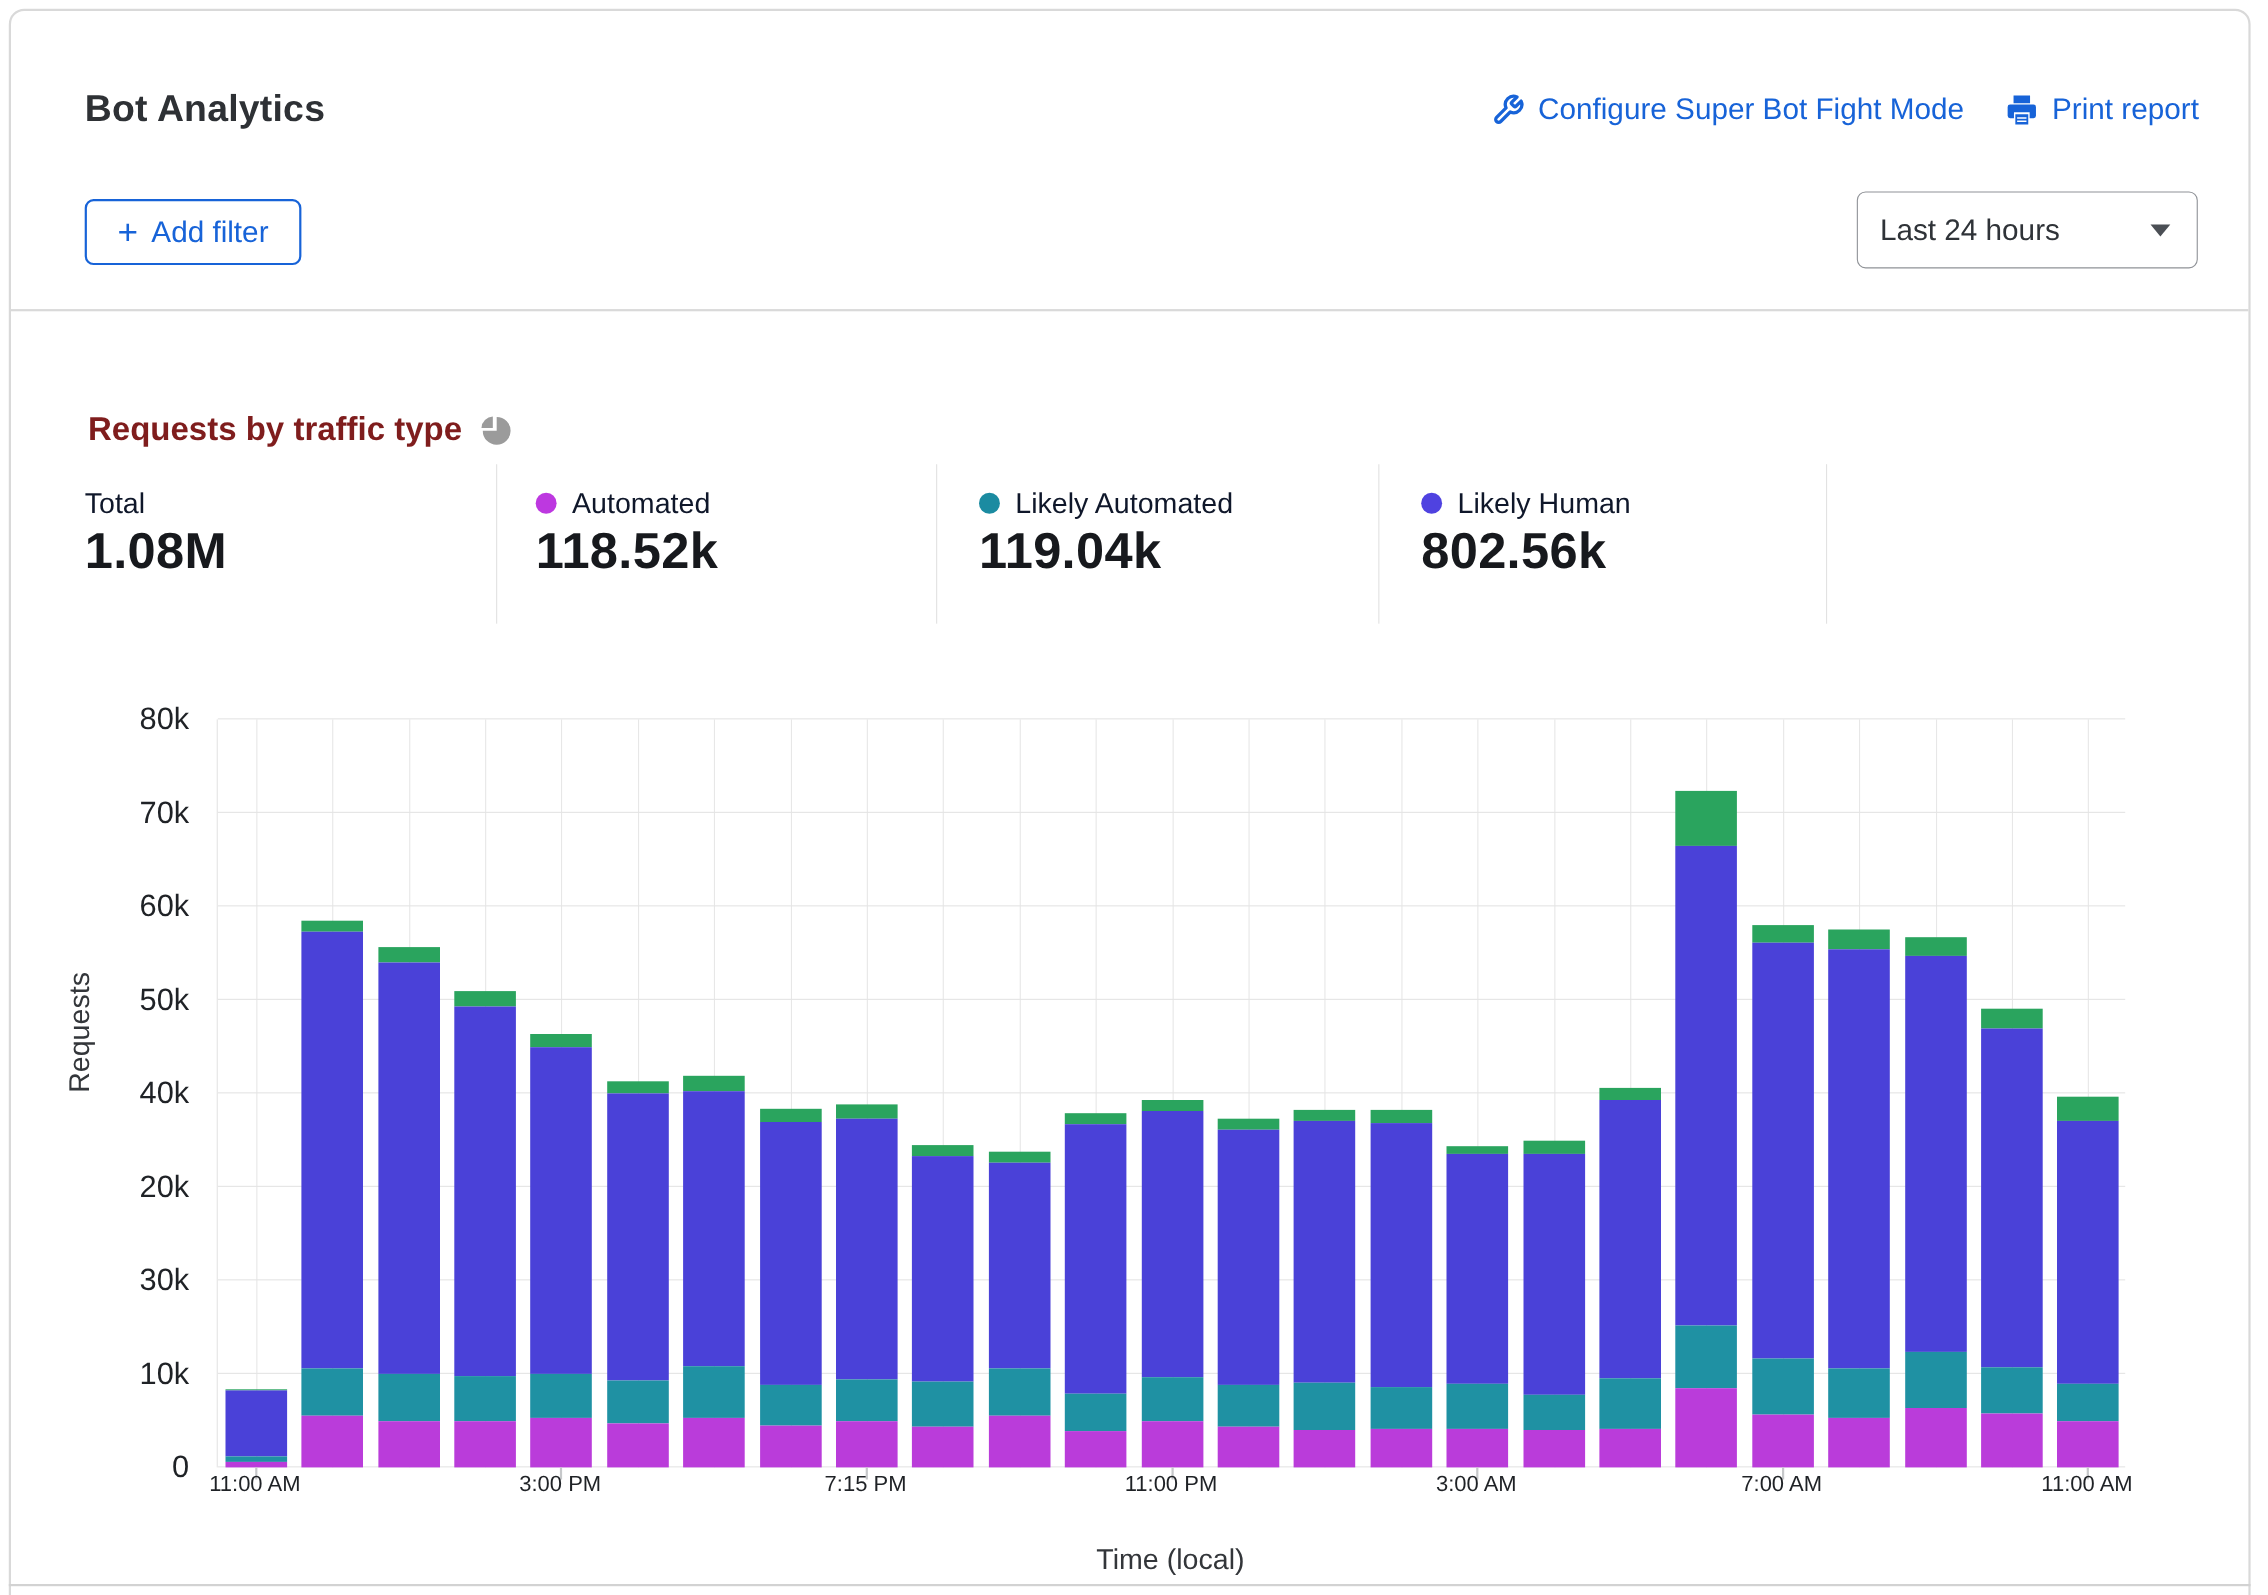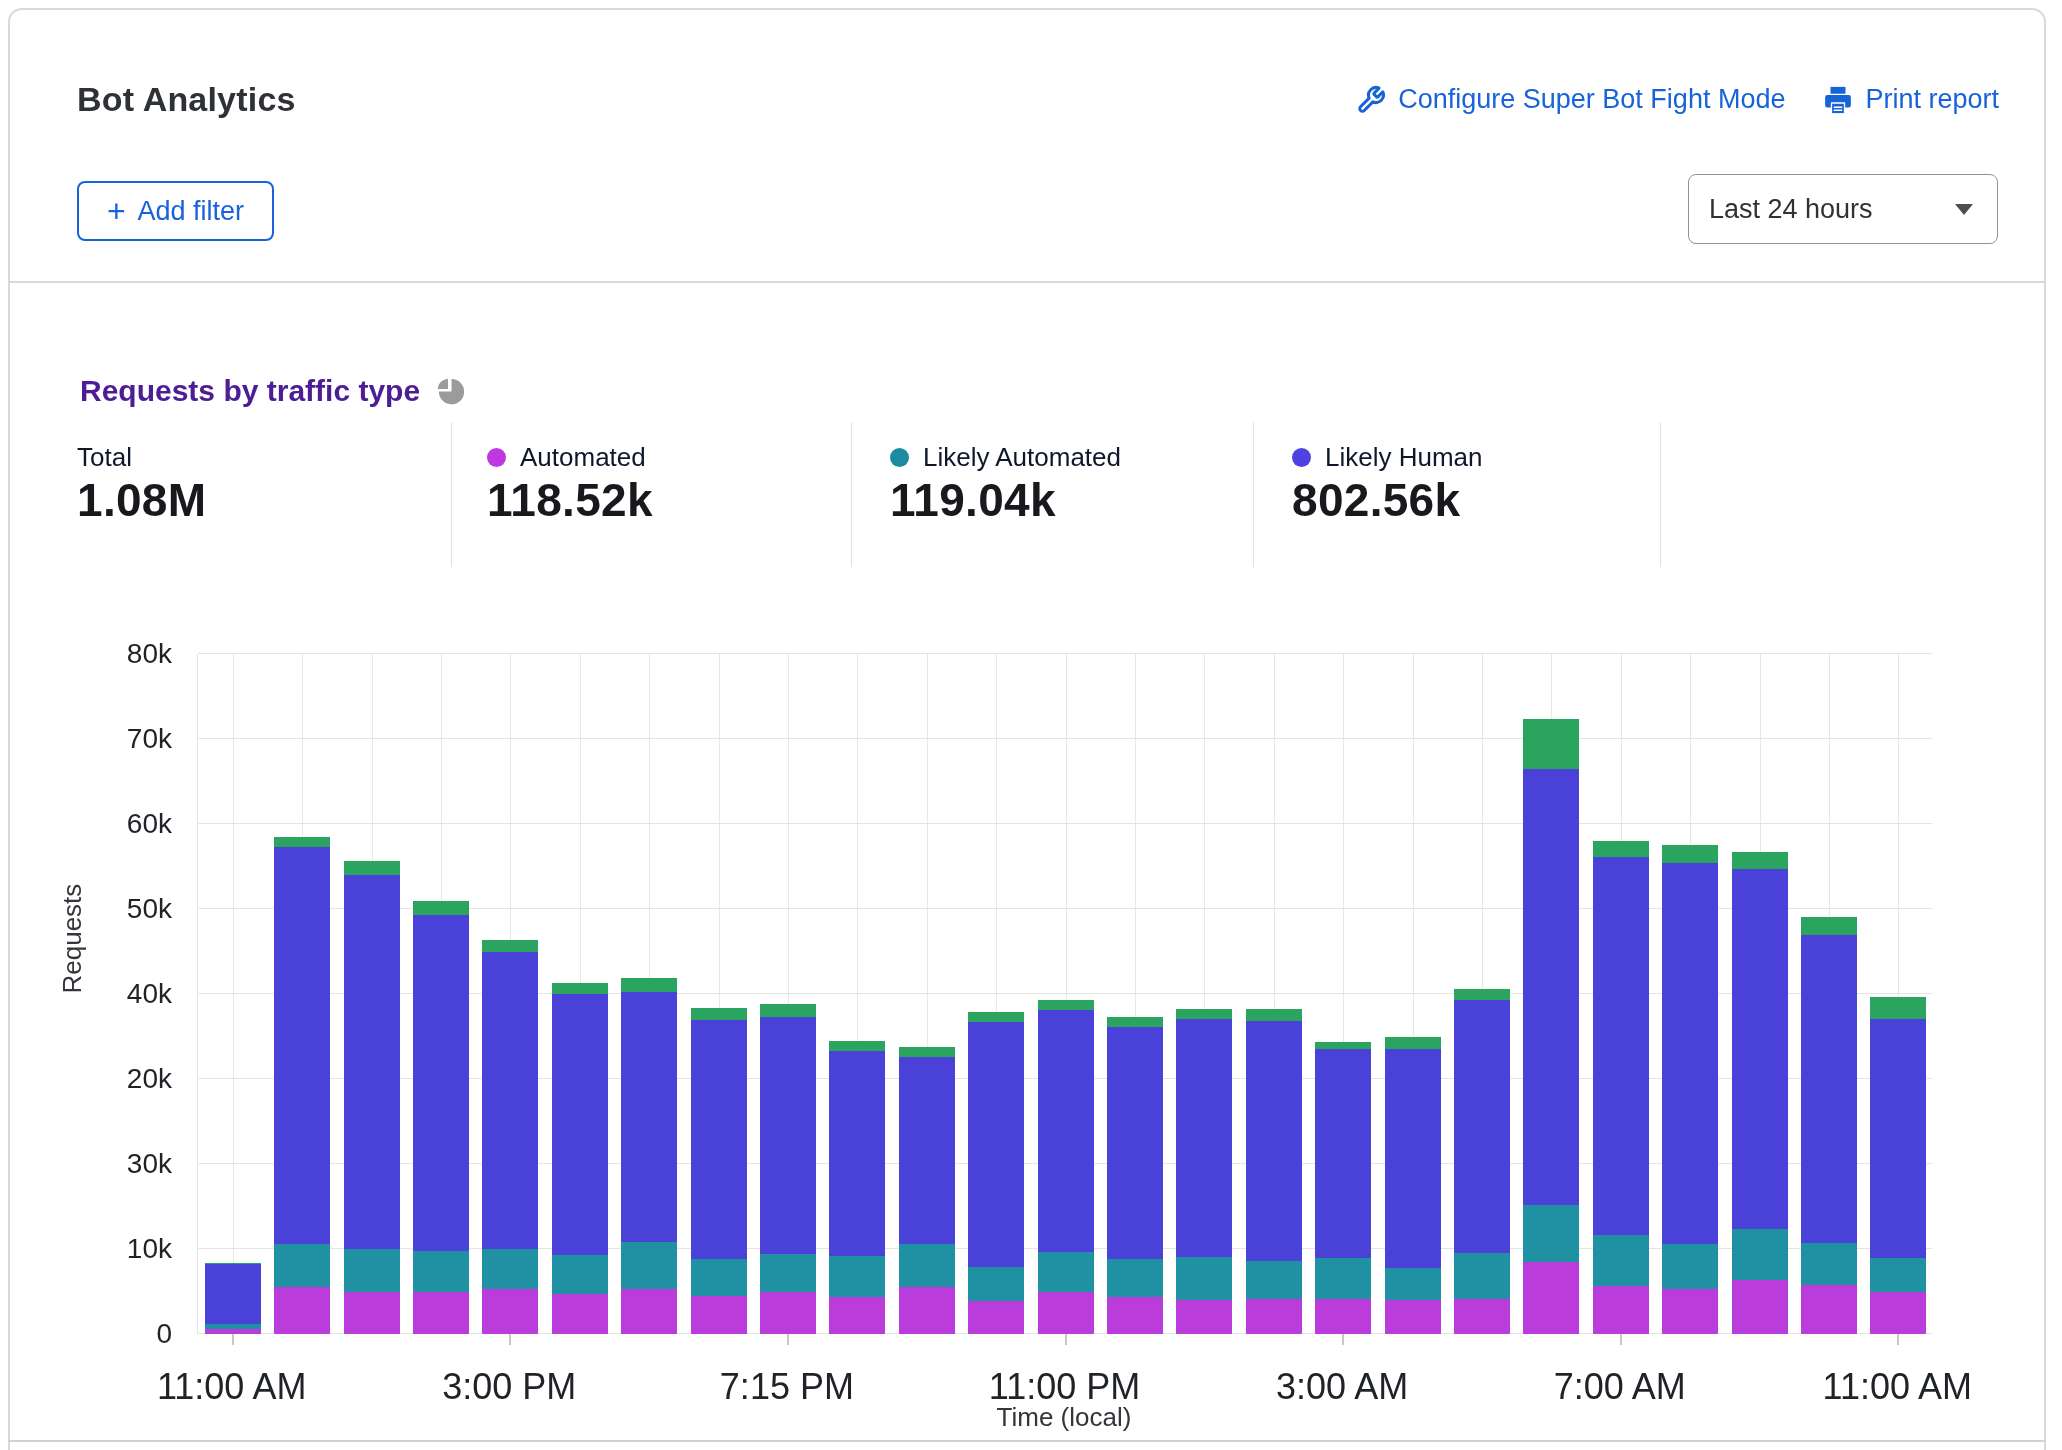--- a/index.html
+++ b/index.html
@@ -19,39 +19,39 @@
   .add-filter .plus { font-size:32px; font-weight:400; line-height:28px; }
   .select { top:164px; right:46px; width:310px; height:70px; border:1px solid #8f9297; border-radius:8px;
             background:#fff; display:flex; align-items:center; justify-content:space-between;
             padding:0 24px 0 20px; font-size:27px; color:#2f3338; cursor:pointer; }
   .caret { width:0; height:0; border-left:9px solid transparent; border-right:9px solid transparent;
            border-top:11px solid #4b4f55; }
   .header-divider { left:0; right:0; top:271px; height:2px; background:#d9d9d9; }
 
   
   .section-title { left:70px; top:364px; display:flex; align-items:center; gap:16px;
-                   font-size:30px; font-weight:700; color:#4c1d95; }
+                   font-size:30px; font-weight:700; color:#7f1d1d; }
 
   
   .stat { top:432px; width:360px; }
   .stat-label { display:flex; align-items:center; gap:14px; font-size:26px; color:#0f172a; }
   .stat-dot { width:19px; height:19px; border-radius:50%; flex:0 0 auto; }
   .stat-value { font-size:46px; font-weight:700; color:#17191d; letter-spacing:.3px; }
   .stat-divider { top:412px; width:1px; height:145px; background:#e2e2e2; }
 
   
   .plot { left:187px; top:644px; width:1735px; height:680px; border-left:1px solid #e4e4e4; }
   .hgrid { position:absolute; left:0; right:0; height:1px; background:#e4e4e4; }
   .vgrid { position:absolute; top:0; bottom:0; width:1px; background:#e7e7e7; }
   .bar { position:absolute; bottom:0; width:56px; display:flex; flex-direction:column-reverse; }
   .seg { width:100%; }
   .ylabel { left:30px; width:132px; text-align:right; font-size:28px; color:#1f2226; line-height:32px; }
   .y-axis-title { left:42px; top:948px; width:40px; font-size:26px; color:#33363a;
                   transform:rotate(-90deg); transform-origin:center; white-space:nowrap; }
-  .xlabel { top:1356px; font-size:36px; color:#1f2226; transform:translateX(-50%); white-space:nowrap; }
+  .xlabel { top:1328px; font-size:20px; color:#1f2226; transform:translateX(-50%); white-space:nowrap; }
   .xtick { top:1324px; width:2px; height:11px; background:#c6c8ca; }
   .x-axis-title { top:1392px; left:1054px; transform:translateX(-50%); font-size:26px; color:#33363a; }
 
   .bottom-divider { left:-2px; right:-2px; top:1430px; height:2px; background:#d2d2d2; }
   svg { display:block; }
 </style>
 </head>
 <body>
 
 <div class="card">

